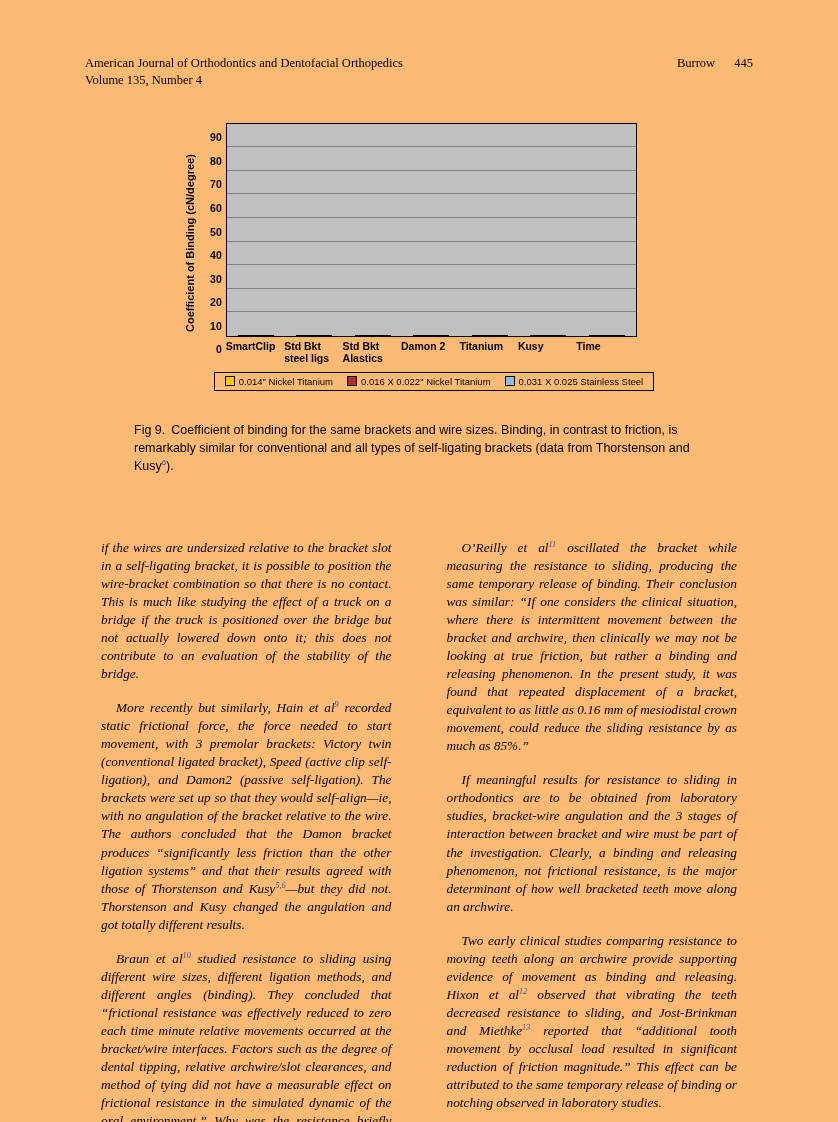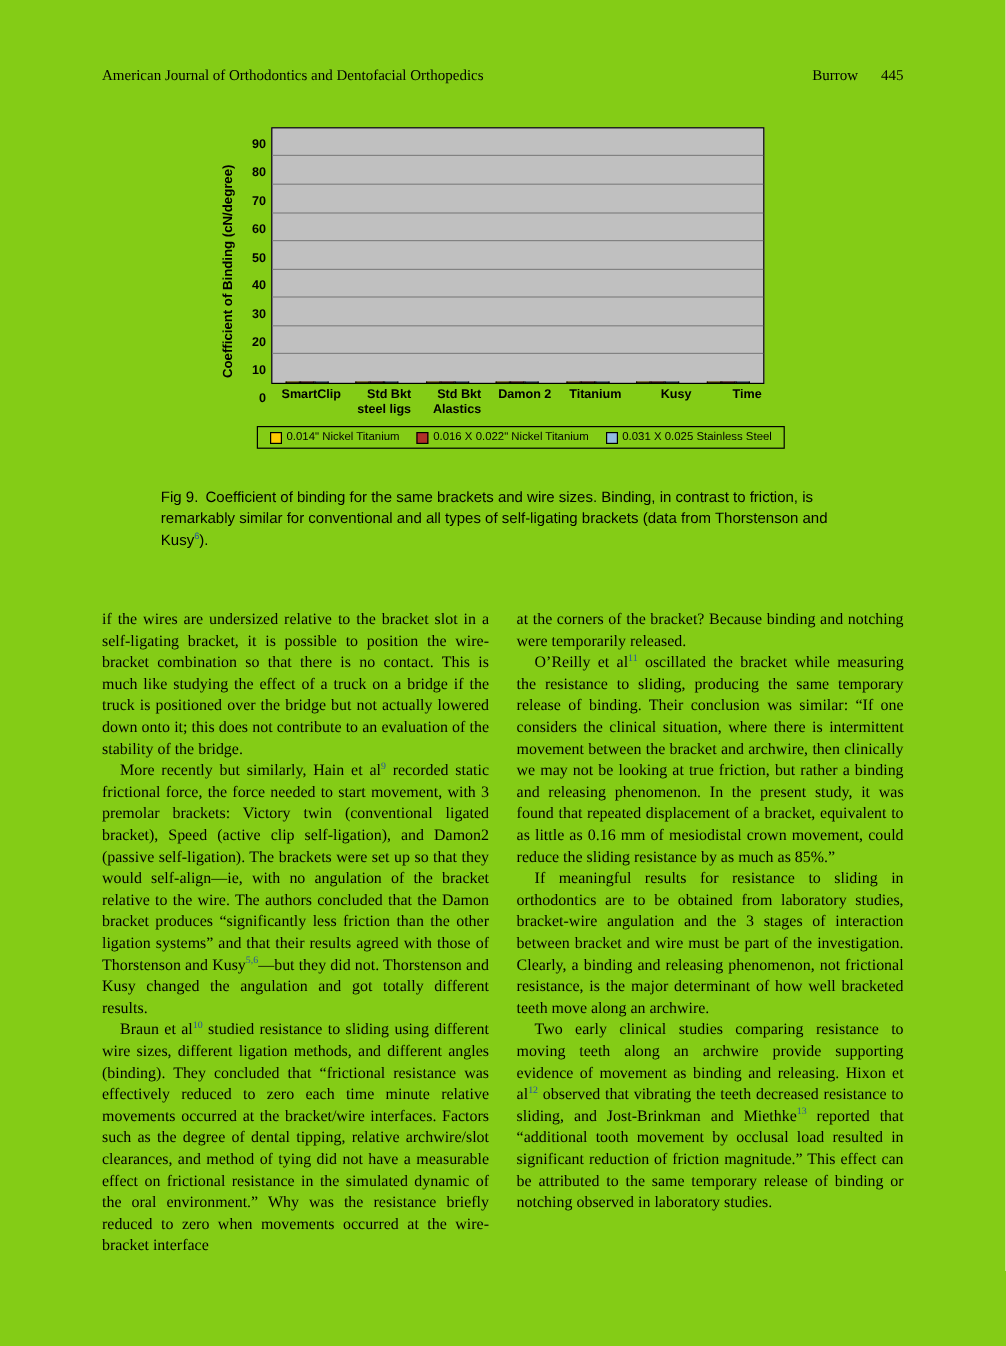--- a/index.html
+++ b/index.html
@@ -1,16 +1,16 @@
 <!DOCTYPE html>
 <html><head>
 <meta charset="utf-8">
 <style>
   html,body{margin:0;padding:0;background:#fff;}
-  .page{position:relative;width:838px;height:1122px;background:#84cc16;box-sizing:border-box;
+  .page{position:relative;width:838px;height:1122px;background:#fdba74;box-sizing:border-box;
         padding:55px 85px 0 85px;font-family:"Liberation Serif",serif;color:#000;overflow:hidden;}
   
   .pg-header{display:flex;justify-content:space-between;font-size:12.5px;line-height:1.35;}
   .hdr-right span + span{margin-left:16px;}
   
   .chart-figure{margin:34px 0 0 0;}
   .chart{width:fit-content;margin:0 auto;font-family:"Liberation Sans",sans-serif;}
   .chart-title{text-align:center;font-weight:bold;font-size:12.5px;margin:0 0 8px 62px;}
   .chart-body{display:flex;align-items:center;}
   .y-axis-label{writing-mode:vertical-rl;transform:rotate(180deg);font-weight:bold;font-size:11px;
@@ -19,43 +19,44 @@
            height:212px;width:22px;font-weight:bold;font-size:10.5px;margin-right:4px;}
   .ytick{height:0;line-height:0;}
   .plot-wrap{display:flex;flex-direction:column;}
   .plot-area{position:relative;width:409px;height:212px;background:#C0C0C0;border:1px solid #000;}
   .gridline{position:absolute;left:0;right:0;height:0;border-top:1px solid #828282;}
   .groups{position:absolute;left:0;right:0;top:0;bottom:0;display:flex;}
   .group-cell{flex:1;display:flex;justify-content:center;align-items:flex-end;height:100%;}
   .group{display:flex;align-items:flex-end;}
   .bar{width:12px;box-sizing:border-box;border:1px solid #000;border-bottom:none;}
   .x-ticks{display:flex;width:409px;margin-left:0;margin-top:3px;}
-  .xtick{flex:1;text-align:right;font-weight:bold;font-size:10.5px;line-height:1.15;white-space:pre-line;}
+  .xtick{flex:1;text-align:left;font-weight:bold;font-size:10.5px;line-height:1.15;white-space:pre-line;}
   .legend-row{text-align:center;margin:8px 0 0 30px;}
   .legend{display:inline-flex;align-items:center;gap:14px;border:1px solid #000;padding:3px 10px;font-size:9.5px;}
   .legend-item{display:inline-flex;align-items:center;gap:4px;}
   .legend-swatch{width:8px;height:8px;border:1px solid #000;display:inline-block;}
   
   .caption{margin:30px 0 0 49px;font-family:"Liberation Sans",sans-serif;font-size:12.5px;line-height:1.45;max-width:590px;}
   .caption-label{margin-right:6px;}
   
   .columns{display:flex;gap:23px;margin-top:48px;}
   .col{flex:1;}
-  p.para{margin:0;font-size:13.3px;line-height:1.355;text-align:justify;}
+  p.para{margin:16px;font-size:13.3px;line-height:1.355;text-align:justify;font-style:italic;}
   p.indent{text-indent:15px;}
   sup{font-size:0.62em;line-height:0;color:#2451a4;}
 </style>
 </head>
 <body>
 
 <div class="page">
 
   <header class="pg-header">
     <div class="hdr-left">
       <div>American Journal of Orthodontics and Dentofacial Orthopedics</div>
+      <div>Volume 135, Number 4</div>
     </div>
     <div class="hdr-right">
       <span>Burrow</span>
       <span>445</span>
     </div>
   </header>
 
   <figure class="chart-figure" style="margin-left:0;margin-right:0;">
     <div class="chart">
       <div class="chart-body">
@@ -169,20 +170,19 @@
     </figcaption>
   </figure>
 
   <main class="columns">
     <div class="col" id="col-left">
         <p class="para">if the wires are undersized relative to the bracket slot in a self-ligating bracket, it is possible to position the wire-bracket combination so that there is no contact. This is much like studying the effect of a truck on a bridge if the truck is positioned over the bridge but not actually lowered down onto it; this does not contribute to an evaluation of the stability of the bridge.</p>
         <p class="para indent">More recently but similarly, Hain et al<sup>9</sup> recorded static frictional force, the force needed to start movement, with 3 premolar brackets: Victory twin (conventional ligated bracket), Speed (active clip self-ligation), and Damon2 (passive self-ligation). The brackets were set up so that they would self-align—ie, with no angulation of the bracket relative to the wire. The authors concluded that the Damon bracket produces “significantly less friction than the other ligation systems” and that their results agreed with those of Thorstenson and Kusy<sup>5,6</sup>—but they did not. Thorstenson and Kusy changed the angulation and got totally different results.</p>
         <p class="para indent">Braun et al<sup>10</sup> studied resistance to sliding using different wire sizes, different ligation methods, and different angles (binding). They concluded that “frictional resistance was effectively reduced to zero each time minute relative movements occurred at the bracket/wire interfaces. Factors such as the degree of dental tipping, relative archwire/slot clearances, and method of tying did not have a measurable effect on frictional resistance in the simulated dynamic of the oral environment.” Why was the resistance briefly reduced to zero when movements occurred at the wire-bracket interface</p>
       </div>
     <div class="col" id="col-right">
-        <p class="para">at the corners of the bracket? Because binding and notching were temporarily released.</p>
         <p class="para indent">O’Reilly et al<sup>11</sup> oscillated the bracket while measuring the resistance to sliding, producing the same temporary release of binding. Their conclusion was similar: “If one considers the clinical situation, where there is intermittent movement between the bracket and archwire, then clinically we may not be looking at true friction, but rather a binding and releasing phenomenon. In the present study, it was found that repeated displacement of a bracket, equivalent to as little as 0.16 mm of mesiodistal crown movement, could reduce the sliding resistance by as much as 85%.”</p>
         <p class="para indent">If meaningful results for resistance to sliding in orthodontics are to be obtained from laboratory studies, bracket-wire angulation and the 3 stages of interaction between bracket and wire must be part of the investigation. Clearly, a binding and releasing phenomenon, not frictional resistance, is the major determinant of how well bracketed teeth move along an archwire.</p>
         <p class="para indent">Two early clinical studies comparing resistance to moving teeth along an archwire provide supporting evidence of movement as binding and releasing. Hixon et al<sup>12</sup> observed that vibrating the teeth decreased resistance to sliding, and Jost-Brinkman and Miethke<sup>13</sup> reported that “additional tooth movement by occlusal load resulted in significant reduction of friction magnitude.” This effect can be attributed to the same temporary release of binding or notching observed in laboratory studies.</p>
       </div>
   </main>
 
 </div>
 
 </body></html>

